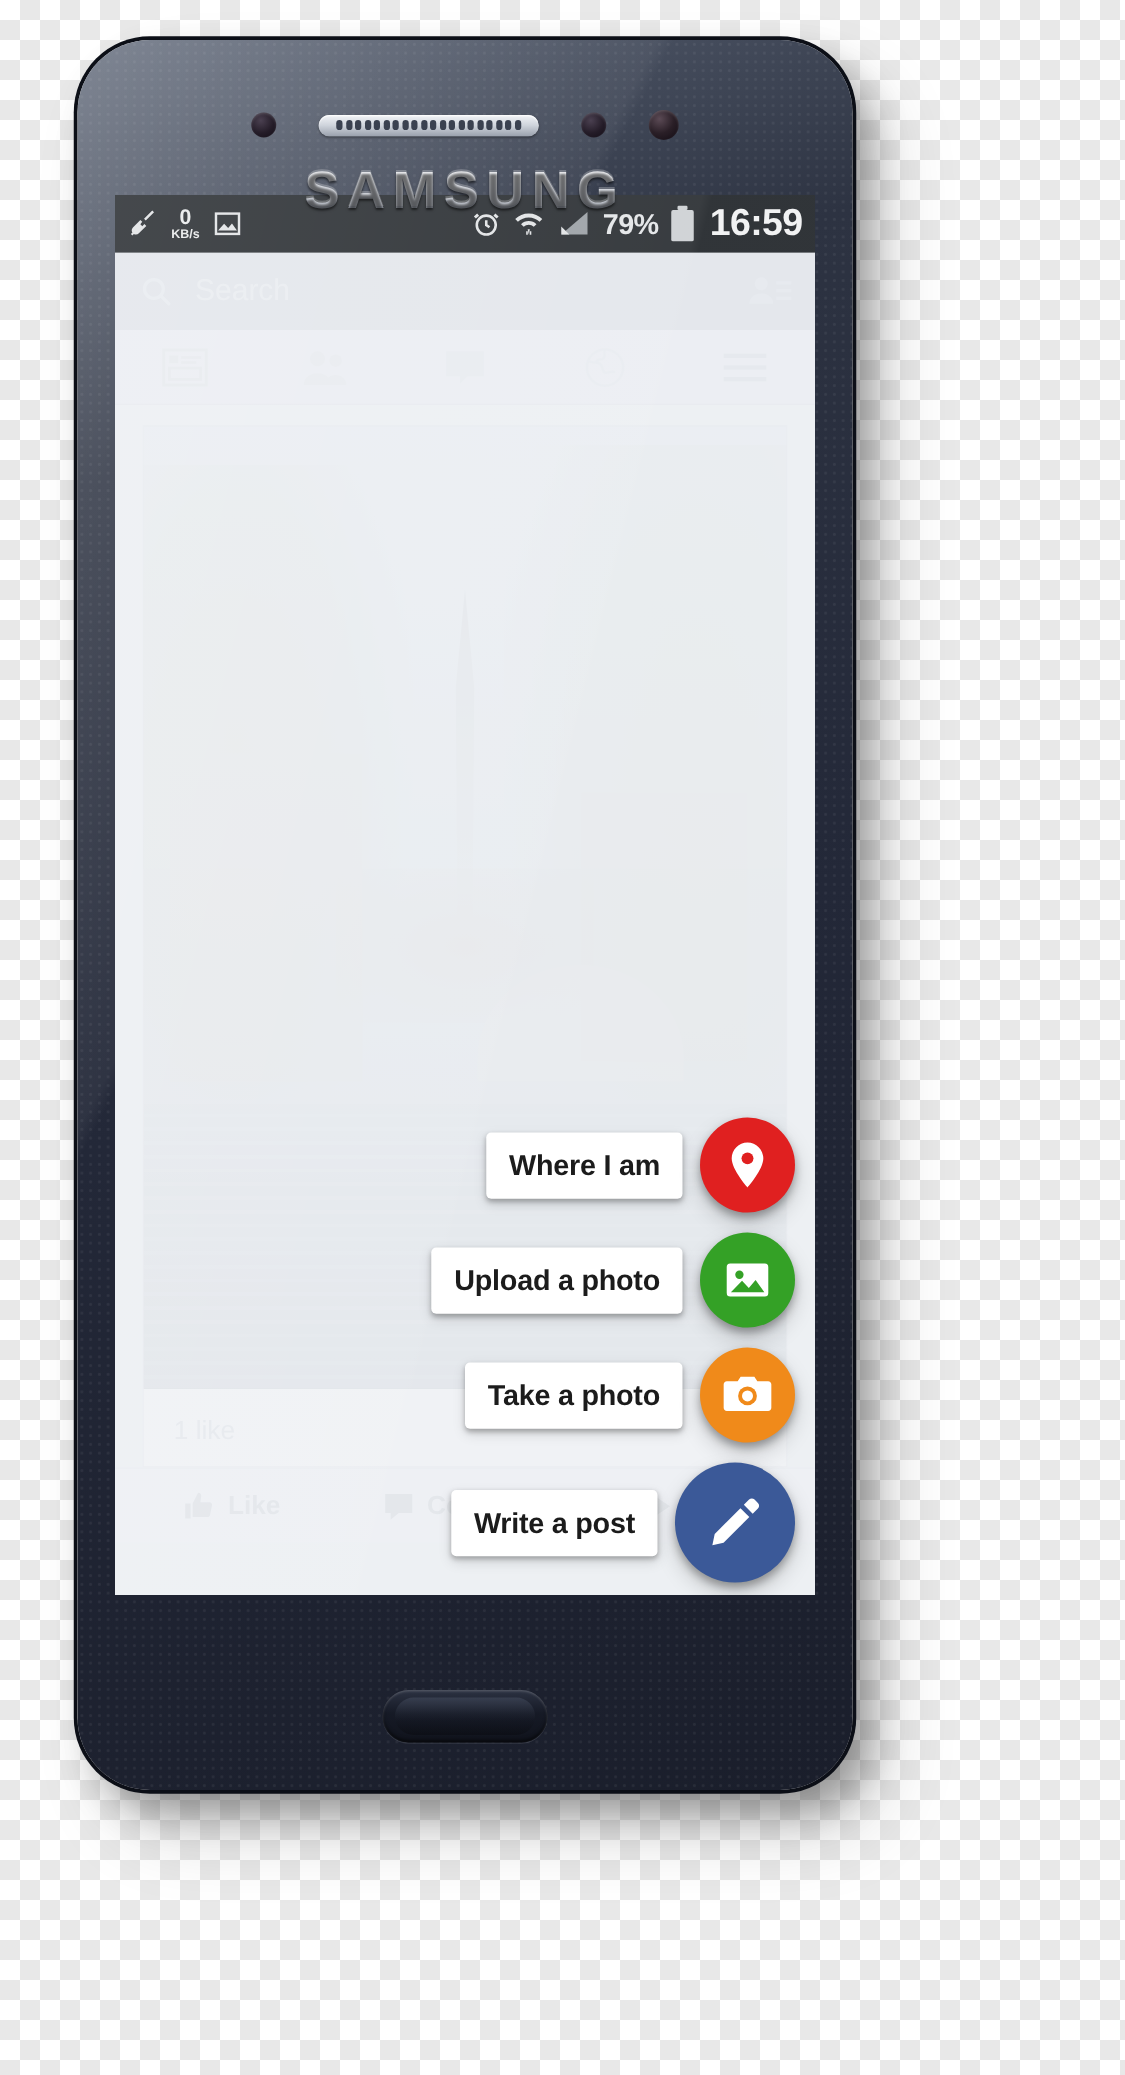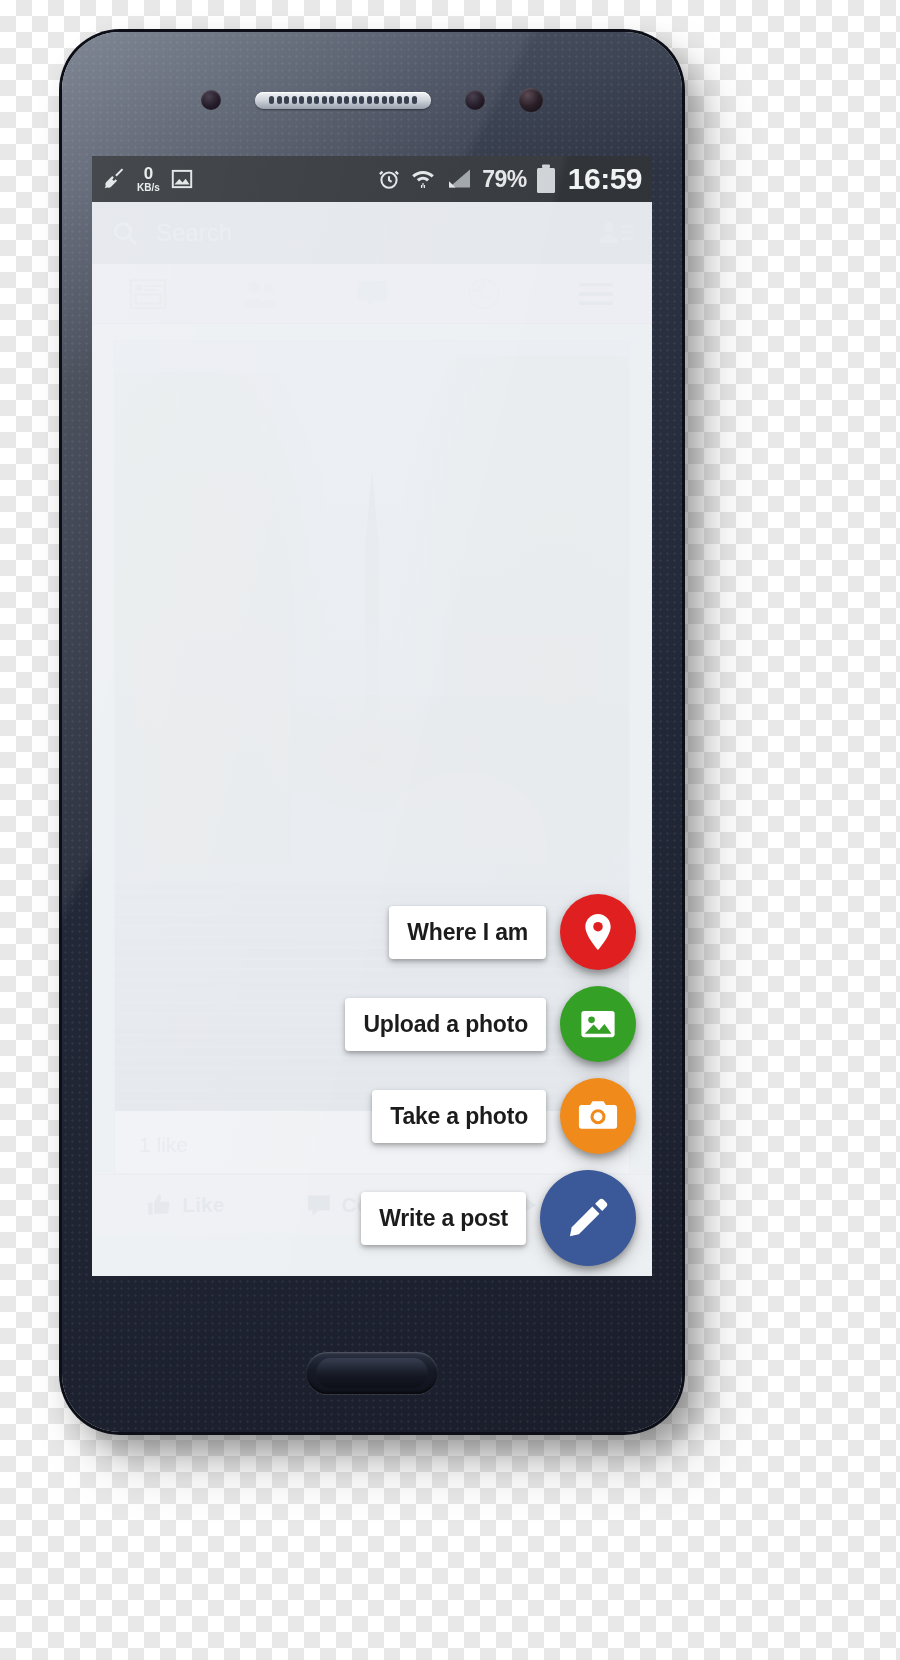--- a/index.html
+++ b/index.html
@@ -388,20 +388,21 @@
         <i></i>
         <i></i>
         <i></i>
         <i></i>
         <i></i>
     </span>
     <span class="sensor"></span>
     <span class="sensor cam"></span>
   </div>
 
+  <div id="brand">SAMSUNG</div>
 
   <div id="screen">
 
     <div id="statusbar">
       <div id="sb-left">
         <span>
           <svg width="26" height="26" viewBox="0 0 24 24" fill="#e2e4e6">
             <path d="M19.6 3.5l-1.3-1.3-6.1 6.1 1.3 1.3zM10.9 10.6l-1.4-1.4L4 14.7c-1 1-1.2 2.6-.4 3.7l-1.1 1.1 1.1 1.1 1.1-1.1c1.1.8 2.7.6 3.7-.4l5.5-5.5-1.4-1.4-1.6 1.6-1.4-1.4z"></path>
           </svg>
         </span>

